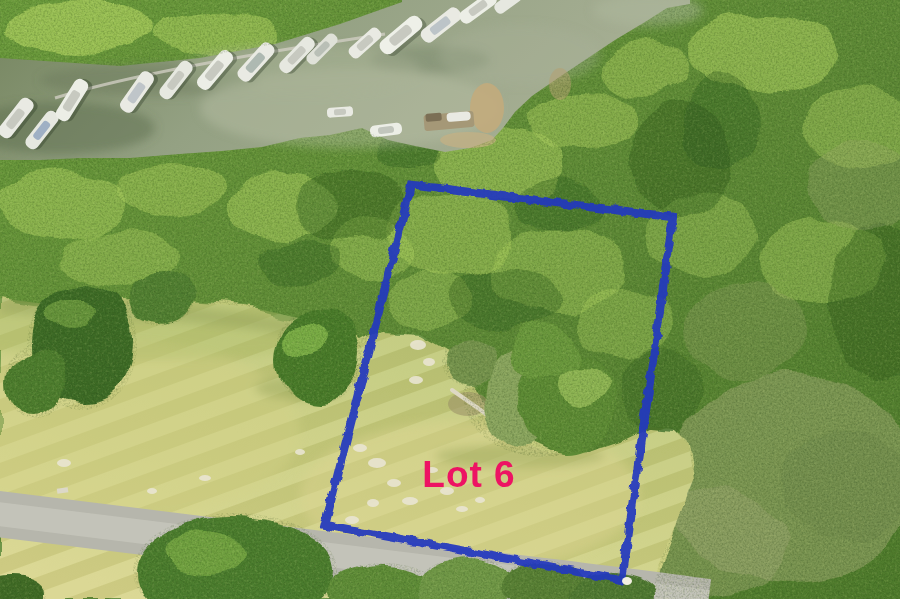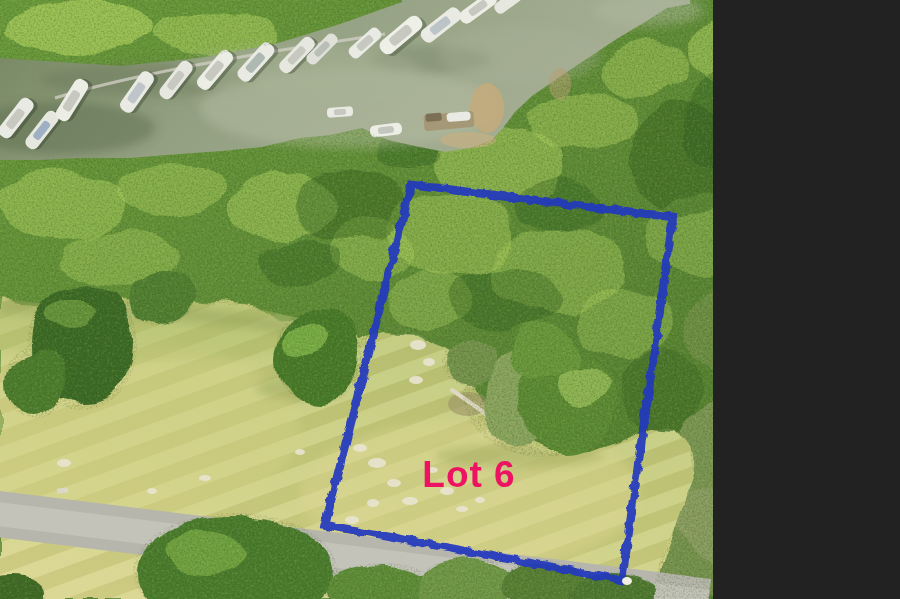--- a/index.html
+++ b/index.html
@@ -1,16 +1,16 @@
 <!DOCTYPE html>
 <html><head>
 <meta charset="utf-8">
 <style>
   html,body{margin:0;padding:0;background:#222;}
-  .stage{position:relative;width:713px;height:599px;overflow:hidden;}
+  .stage{position:relative;width:900px;height:599px;overflow:hidden;}
   .stage svg{display:block;width:900px;height:599px;}
   .lot-label{font-family:"Liberation Sans","DejaVu Sans",sans-serif;font-weight:bold;font-size:37px;letter-spacing:1px;}
 </style>
 </head>
 <body>
 
 <div class="stage">
 <svg viewBox="0 0 900 599" xmlns="http://www.w3.org/2000/svg">
   <defs>
     <linearGradient id="forestGrad" x1="0" y1="0" x2="1" y2="1">

